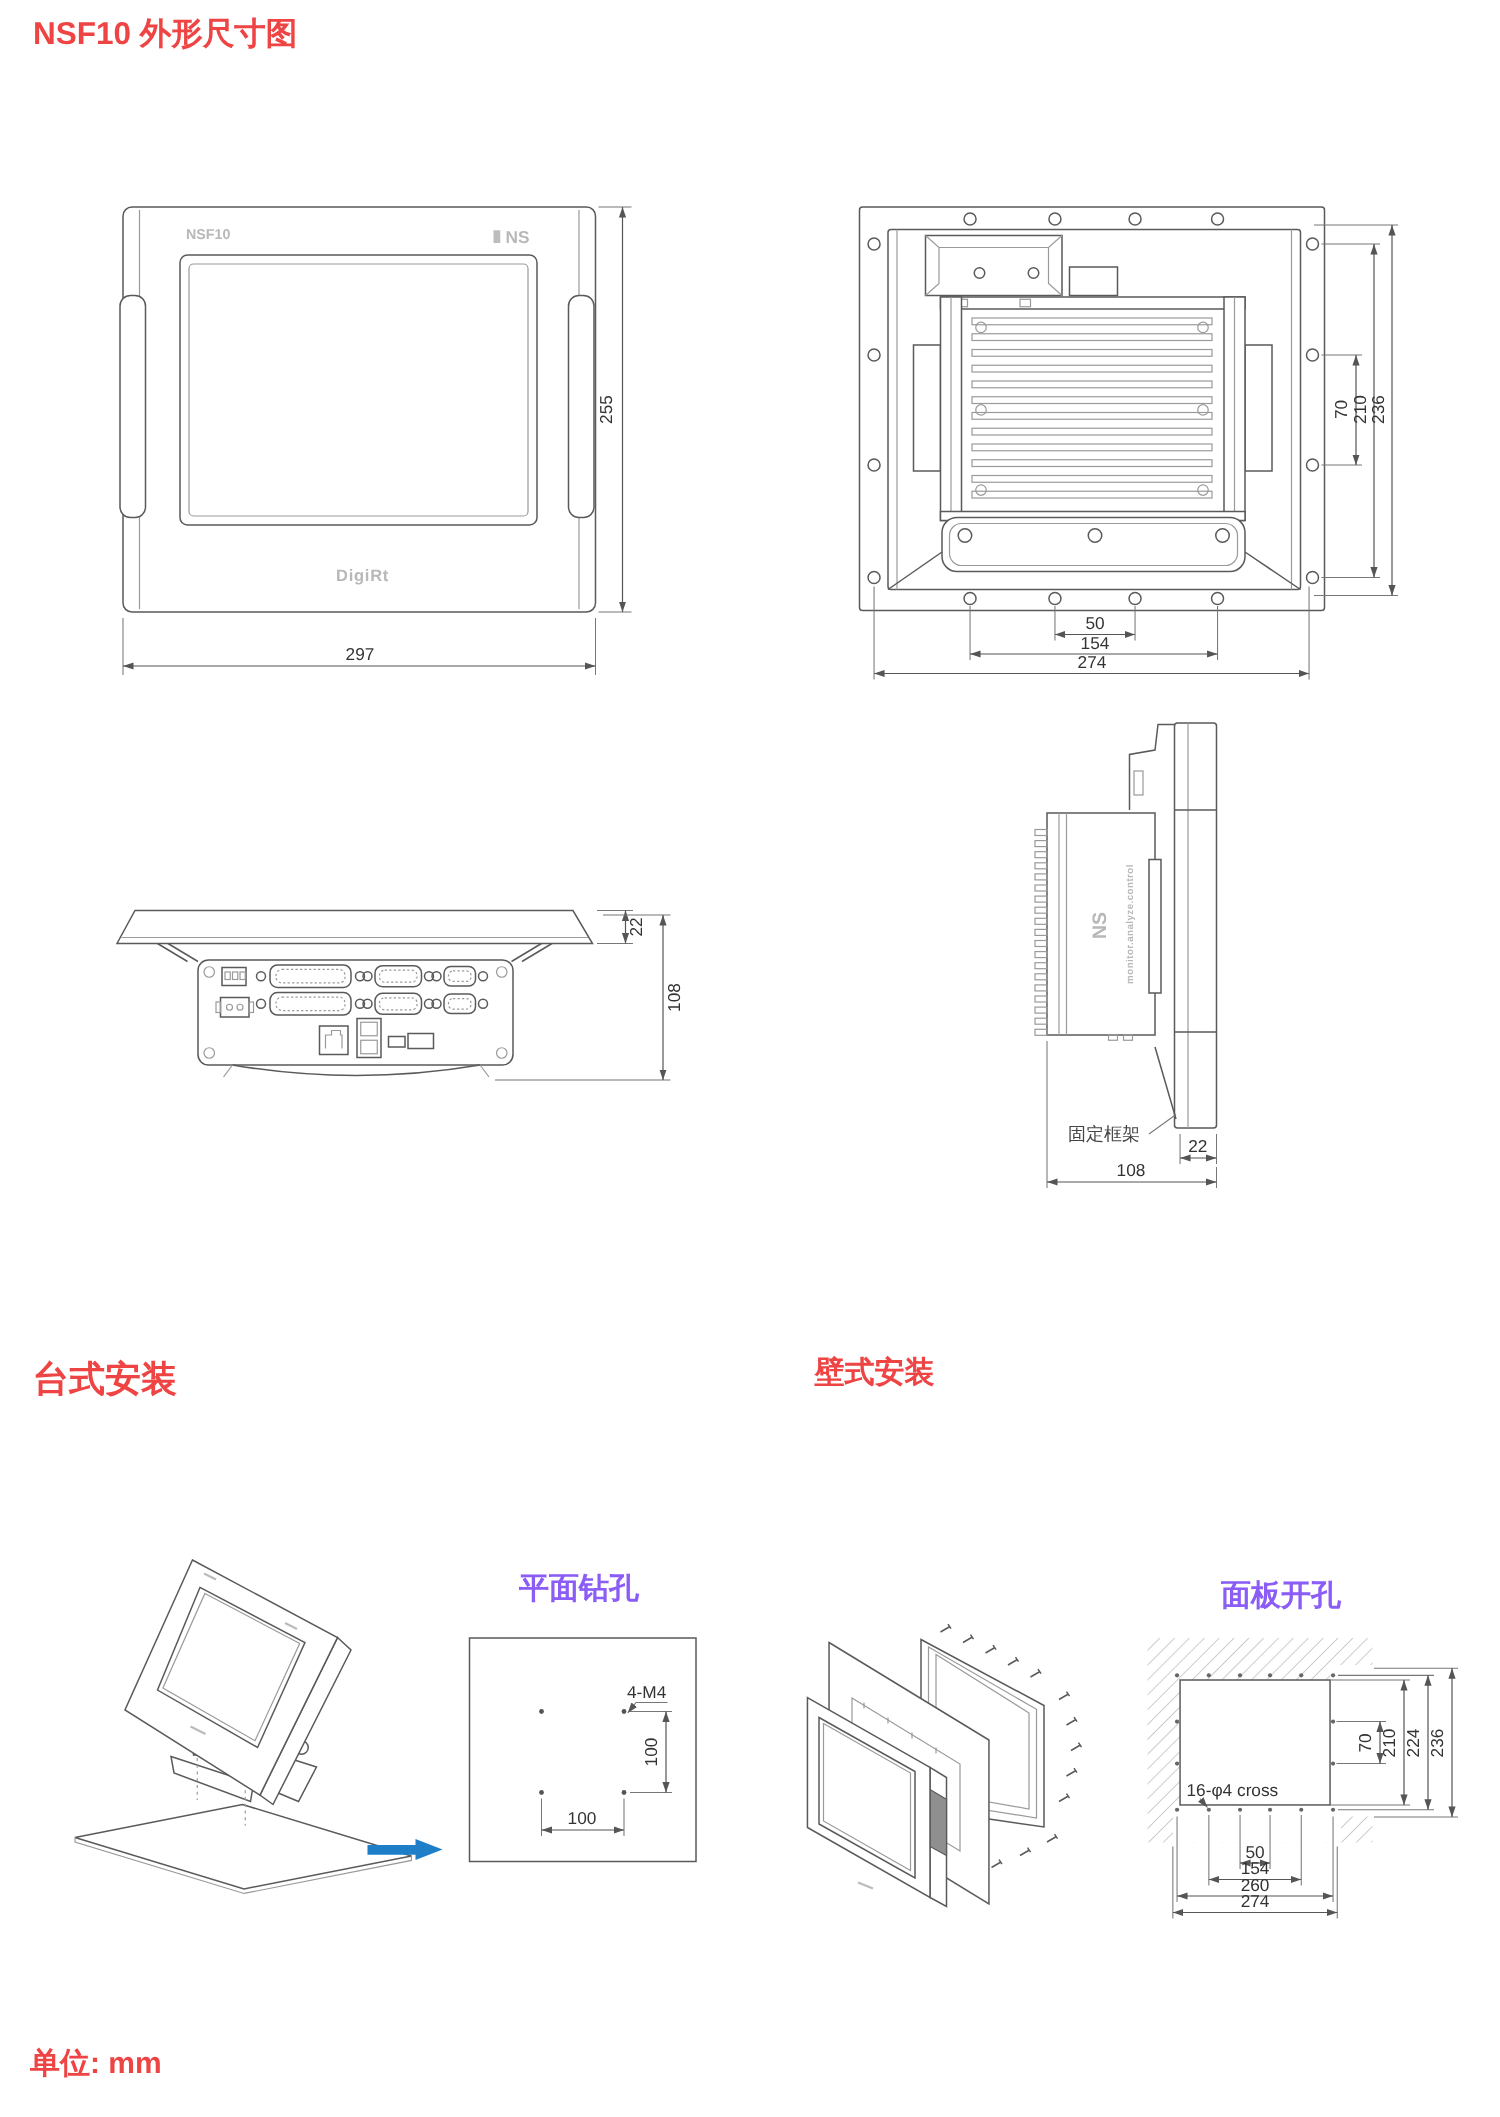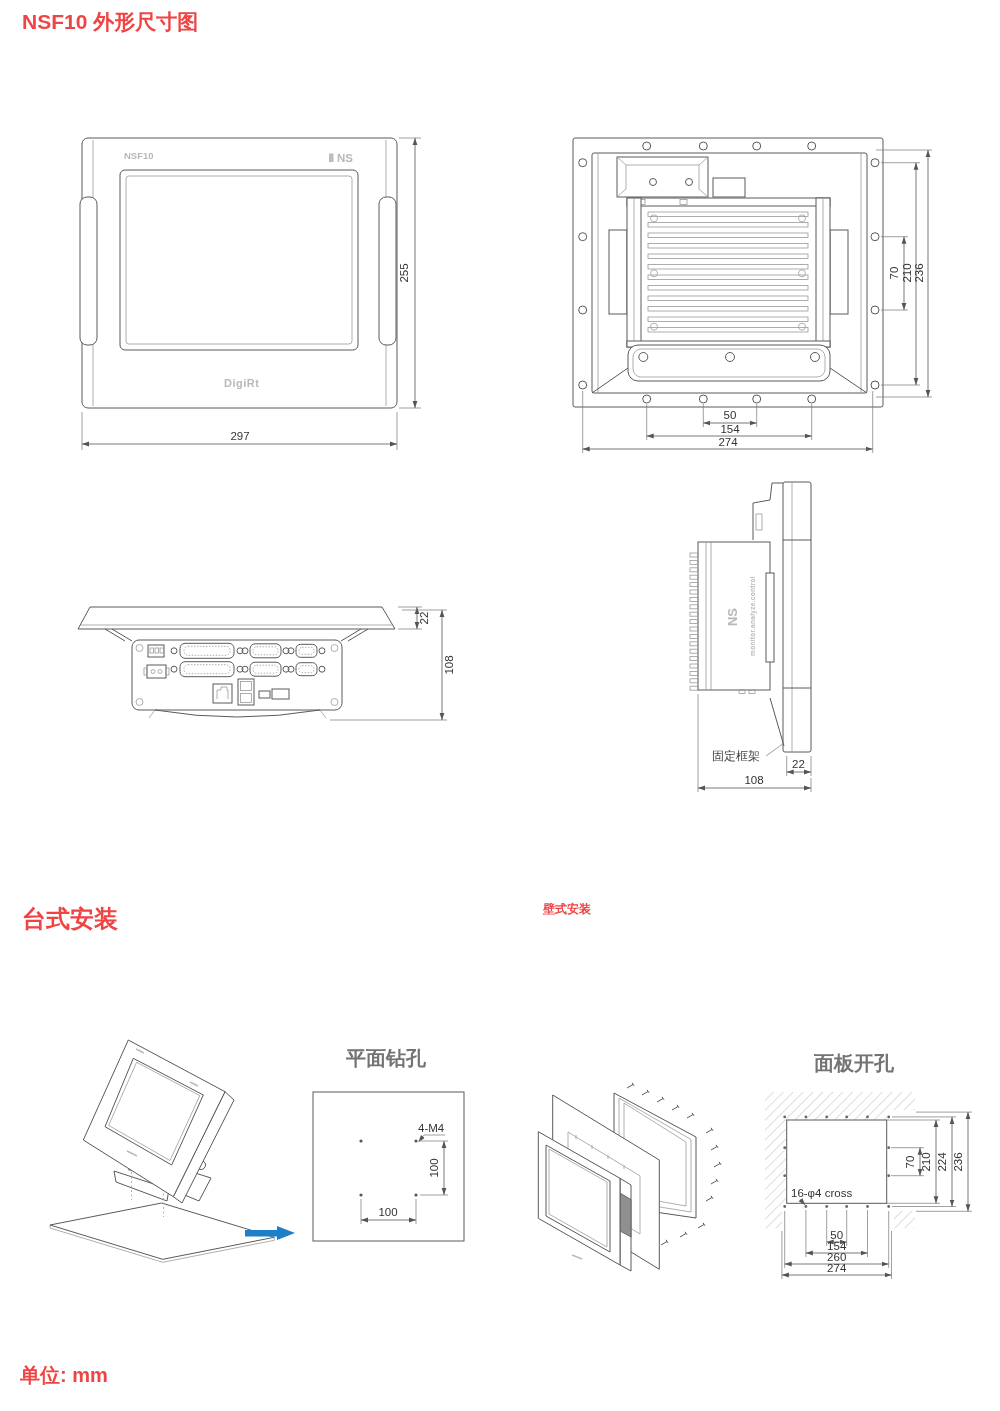--- a/index.html
+++ b/index.html
@@ -1,23 +1,23 @@
 <!DOCTYPE html>
 <html><head>
 <meta charset="utf-8">
 <style>
   html,body{margin:0;padding:0;}
   body{width:1000px;height:1411px;position:relative;background:#fff;
        font-family:"Liberation Sans",sans-serif;overflow:hidden;}
   .abs{position:absolute;}
   .blue-h{color:#ef4444;font-weight:bold;margin:0;}
-  .black-h{color:#737373;font-weight:bold;margin:0;}
+  .black-h{color:#8b5cf6;font-weight:bold;margin:0;}
   #page-title{left:22px;top:8px;font-size:21px;}
   #desk-heading{left:22px;top:903px;font-size:24px;}
-  #wall-heading{left:543px;top:901px;font-size:12px;}
+  #wall-heading{left:543px;top:901px;font-size:20px;}
   #drill-heading{left:346px;top:1045px;font-size:20px;}
   #cutout-heading{left:814px;top:1050px;font-size:20px;}
   #unit-label{left:20px;top:1362px;font-size:20px;}
   svg{overflow:visible;}
   .o{stroke:#5a5a5a;stroke-width:1;fill:none;}
   .o2{stroke:#9a9a9a;stroke-width:0.8;fill:none;}
   .fw{fill:#fff;stroke:#5a5a5a;stroke-width:1;}
   .dim{stroke:#555;stroke-width:0.8;fill:none;}
   .ext{stroke:#777;stroke-width:0.7;fill:none;}
   text.d{font-family:"Liberation Sans",sans-serif;font-size:11.5px;fill:#333;}

